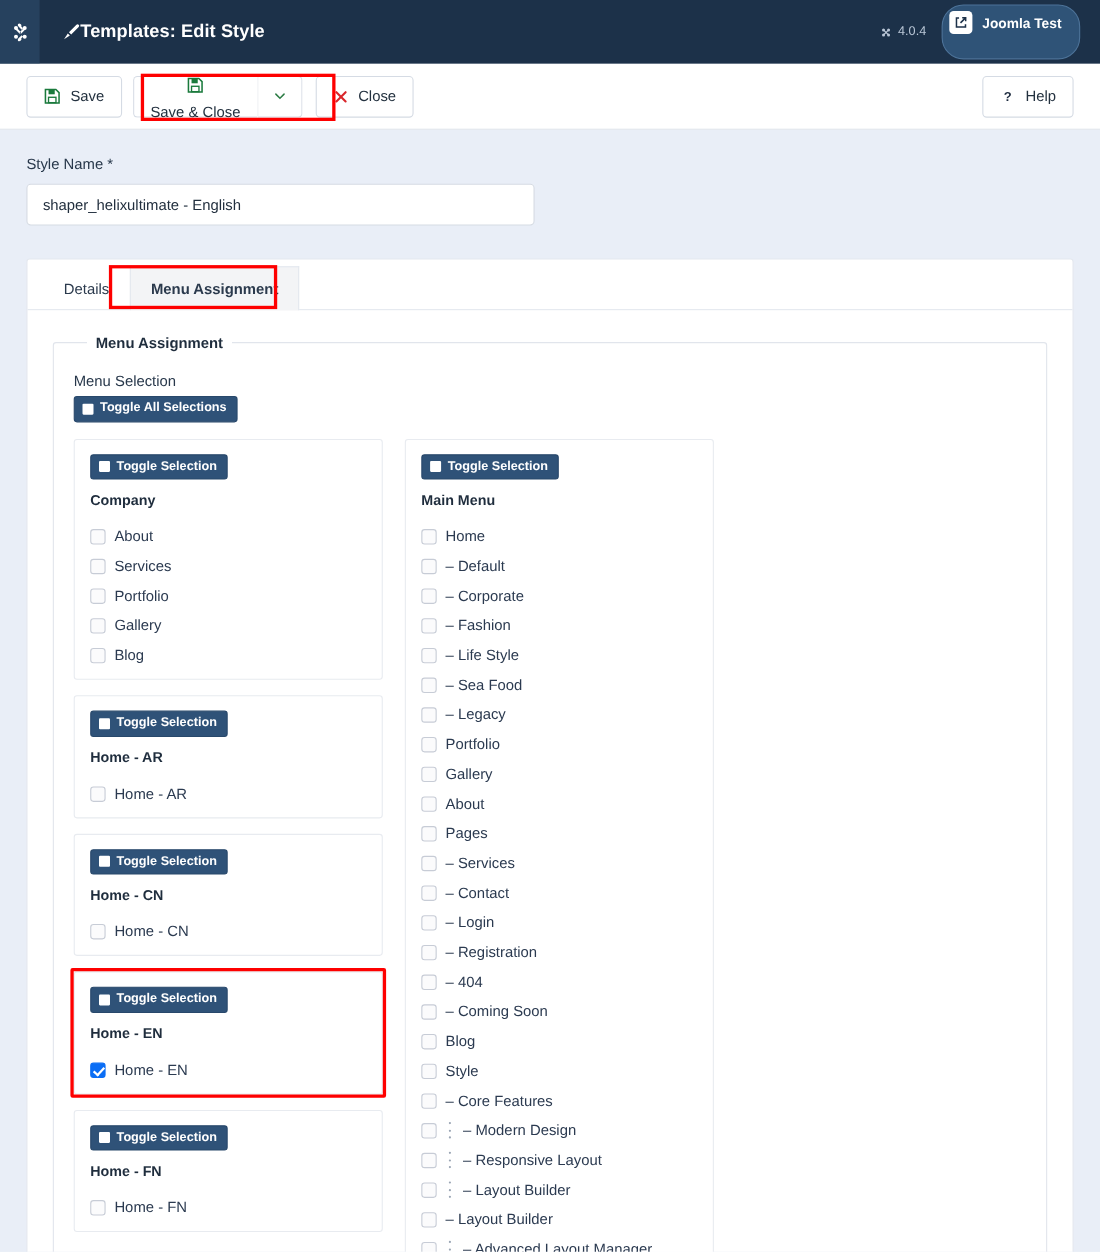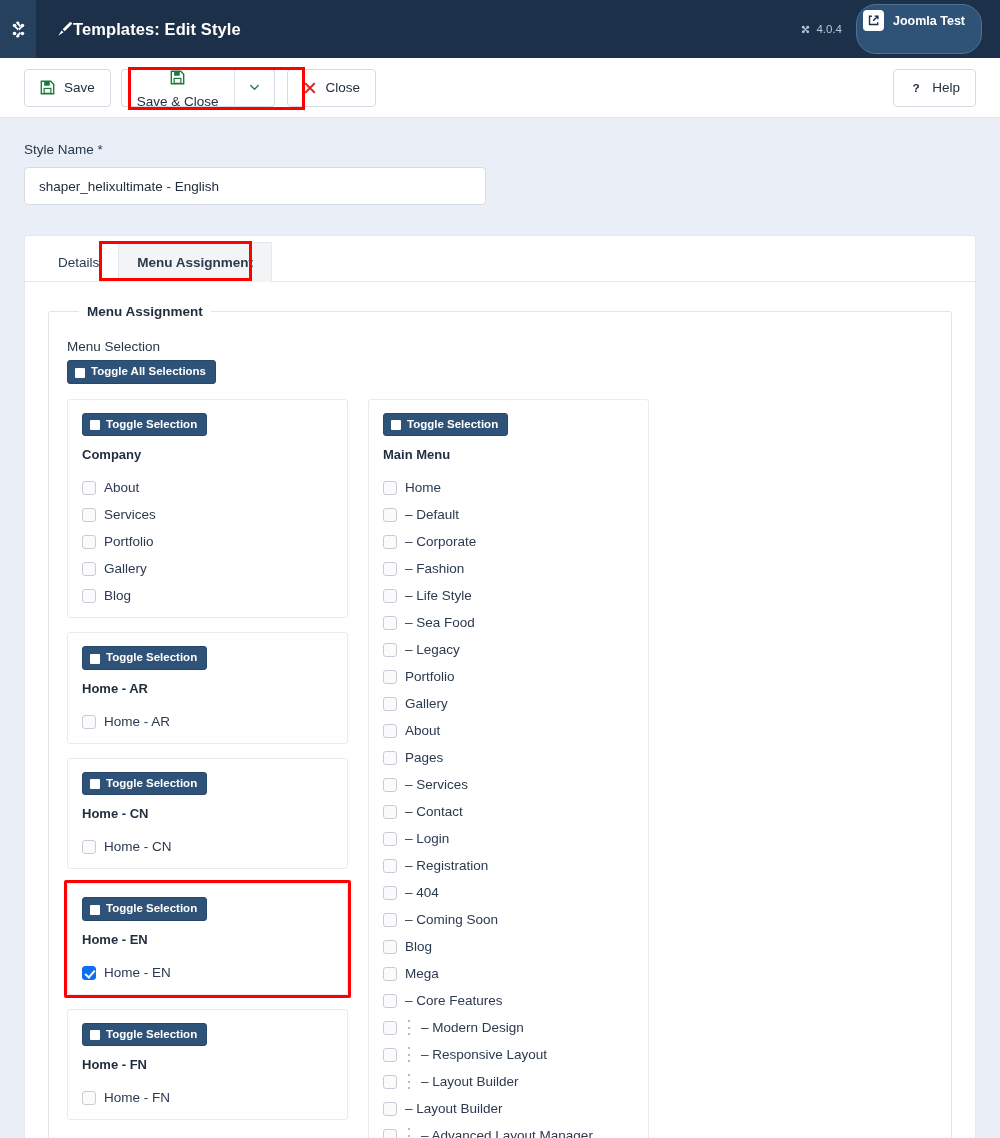--- a/index.html
+++ b/index.html
@@ -138,21 +138,21 @@
     font-size: 13.5px; font-weight: bold; color: #1f2d3d;
     padding: 0 8px; margin-left: 12px;
   }
   .menu-selection-label {
     font-size: 13.5px; color: #28384b;
     margin: 8px 0 6px 0;
   }
 
   
   .toggle-btn {
-    display: inline-flex; align-items: flex-end; gap: 6px;
+    display: inline-flex; align-items: center; gap: 6px;
     background: #2f5278; border: 1px solid #28486b;
     color: #ffffff; font-size: 11.5px; font-weight: bold;
     border-radius: 3px; padding: 5px 9px 5px 7px;
     cursor: pointer; line-height: 1;
   }
   .toggle-btn .sq {
     width: 10px; height: 10px; background: #ffffff;
     border-radius: 1px; display: block; flex: 0 0 10px;
   }
 
@@ -415,21 +415,21 @@
                 <span class="cb"></span>
                 <span class="item-label">– 404</span>
               </div><div class="item-row">
                 <span class="cb"></span>
                 <span class="item-label">– Coming Soon</span>
               </div><div class="item-row">
                 <span class="cb"></span>
                 <span class="item-label">Blog</span>
               </div><div class="item-row">
                 <span class="cb"></span>
-                <span class="item-label">Mega</span>
+                <span class="item-label">Style</span>
               </div><div class="item-row">
                 <span class="cb"></span>
                 <span class="item-label">– Core Features</span>
               </div><div class="item-row">
                 <span class="cb"></span>
                 <span class="tree-dots">
                   <i></i>
                   <i></i>
                   <i></i>
                 </span>

